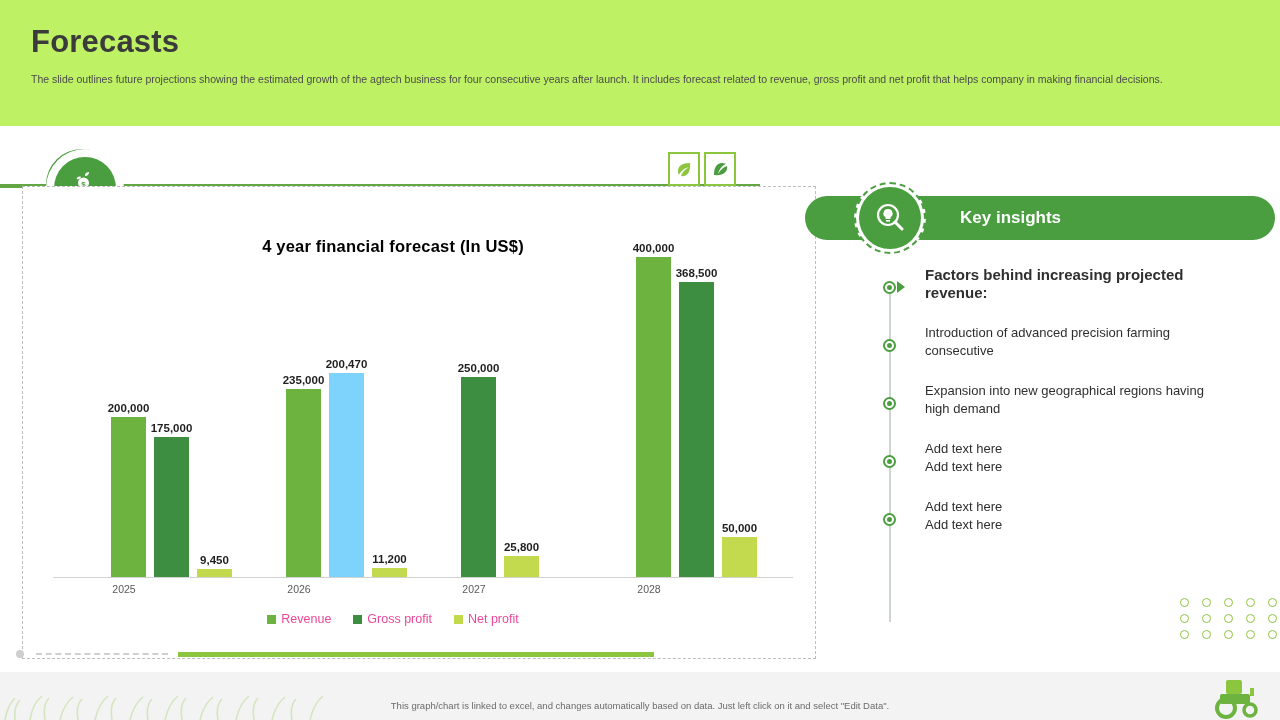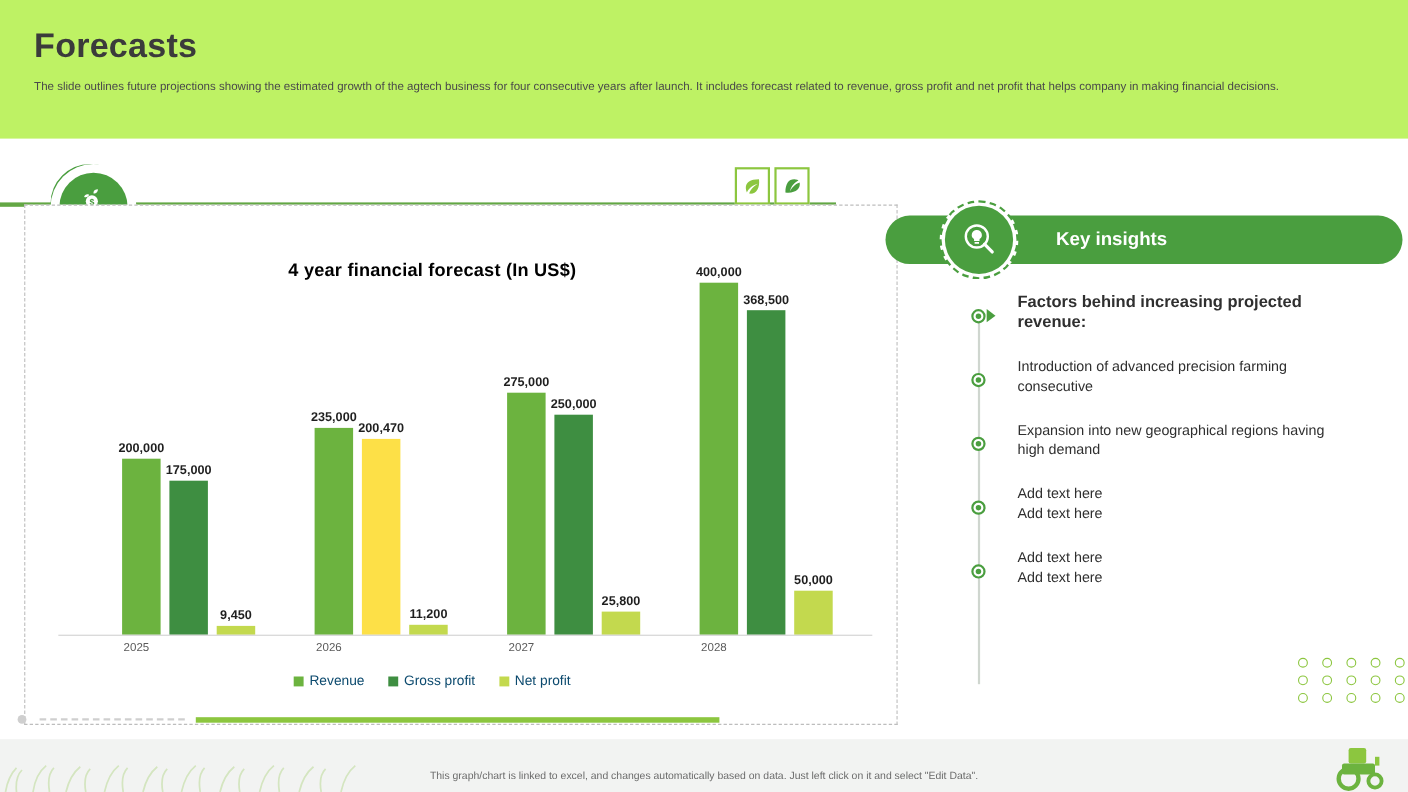--- a/index.html
+++ b/index.html
@@ -163,21 +163,21 @@
     position: absolute;
     left: 0; top: 425px;
     width: 740px;
     display: flex;
     justify-content: center;
     gap: 22px;
     align-items: center;
   }
   .legend-item {
     display: flex; align-items: center; gap: 5px;
-    font-size: 12.5px; color: #0c4a6e;
+    font-size: 12.5px; color: #ec4899;
   }
   .swatch { width: 9px; height: 9px; display: inline-block; }
   .underline-bar {
     position: absolute;
     left: 178px; top: 652px;
     width: 476px;
     height: 5px;
     background: #8cc63f;
   }
   .dot-left {
@@ -372,33 +372,30 @@
             <div class="bar" style="height: 7.56px; background: rgb(195, 217, 78);">
               <span class="val">9,450</span>
             </div>
           </div>
         </div>
         <div class="group" style="left: 233px;">
           <div class="bars">
             <div class="bar" style="height: 188px; background: rgb(108, 179, 63);">
               <span class="val">235,000</span>
             </div>
-            <div class="bar" style="height: 178px; background: #fde047;">
+            <div class="bar" style="height: 204px; background: #7dd3fc;">
               <span class="val">200,470</span>
             </div>
             <div class="bar" style="height: 8.96px; background: rgb(195, 217, 78);">
               <span class="val">11,200</span>
             </div>
           </div>
         </div>
         <div class="group" style="left: 408px;">
           <div class="bars">
-            <div class="bar" style="height: 220px; background: rgb(108, 179, 63);">
-              <span class="val">275,000</span>
-            </div>
             <div class="bar" style="height: 200px; background: rgb(62, 142, 65);">
               <span class="val">250,000</span>
             </div>
             <div class="bar" style="height: 20.64px; background: rgb(195, 217, 78);">
               <span class="val">25,800</span>
             </div>
           </div>
         </div>
         <div class="group" style="left: 583px;">
           <div class="bars">

